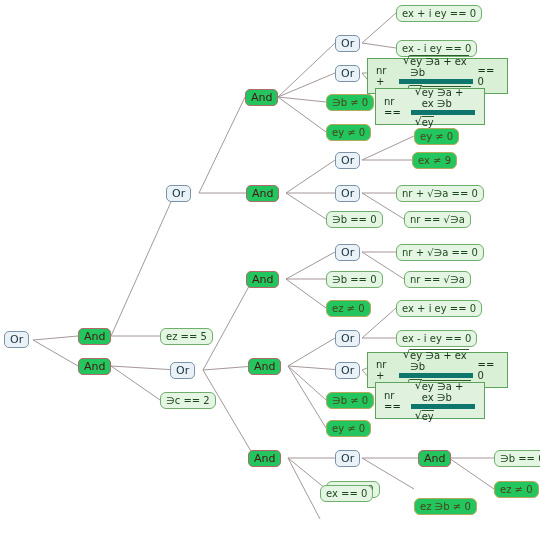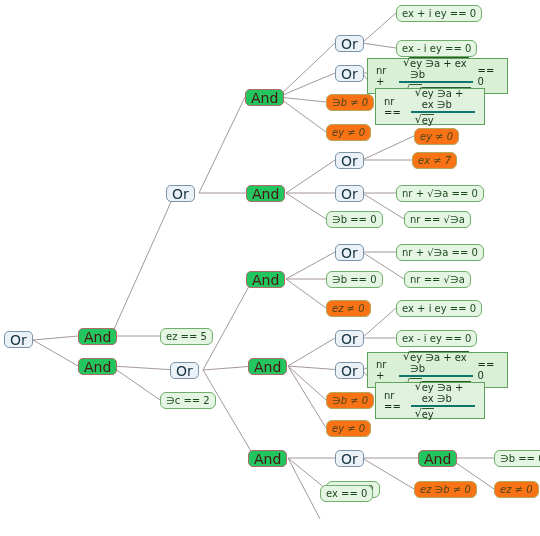--- a/index.html
+++ b/index.html
@@ -5,40 +5,40 @@
   html,body{margin:0;padding:0;background:#fff;}
   body{width:540px;height:536px;overflow:hidden;
        font-family:"DejaVu Sans","Liberation Sans",sans-serif;}
   #canvas{position:relative;width:540px;height:536px;background:#ffffff;}
   svg.edges{position:absolute;left:0;top:0;width:540px;height:536px;}
 
   .node{position:absolute;box-sizing:border-box;display:flex;align-items:center;
         justify-content:center;white-space:nowrap;line-height:1;border-radius:6px;}
 
   
-  .head{height:17px;border-radius:5px;border:1px solid;font-size:14px;font-weight:400;
+  .head{height:17px;border-radius:5px;border:1px solid;font-size:11px;font-weight:400;
         padding:0 5px;}
   .head.or{background:#eaf1f7;border-color:#7a93a8;color:#15323f;}
   .head.and{background:#22c55e;border-color:#b06a6a;color:#4a1414;}
 
   
   .leaf{height:17px;border:1px solid;font-size:10px;padding:0 5px;}
   .leaf.green{background:#e5f5e3;border-color:#6fae6b;color:#1d4a1d;}
-  .leaf.yellow{background:#f97316;border-color:#b3a85c;color:#4a441a;font-style:italic;}
+  .leaf.yellow{background:#22c55e;border-color:#b3a85c;color:#4a441a;}
 
   
   .formula{position:absolute;box-sizing:border-box;display:flex;align-items:center;
            background:#d9f0d6;border:1px solid #5ea35b;color:#15331a;font-size:10px;
            padding:2px 6px;}
   .formula.plain{background:#e0f2de;}
 
   .frac{display:inline-flex;flex-direction:column;
         vertical-align:middle;margin:0 3px;}
   .frac .num{padding:0 4px 1px 4px;}
-  .frac .den{padding:1px 4px 0 4px;border-top:2px solid #0f766e;}
+  .frac .den{padding:1px 4px 0 4px;border-top:5px solid #0f766e;}
 
   .sq{display:inline-block;position:relative;padding-left:7px;}
   .sq::before{content:"\221A";position:absolute;left:0;top:-1px;font-size:11px;}
   .sq .bar{display:inline-block;border-top:1px solid #2c5c2c;padding-top:0px;}
 
   .op{padding:0 2px;}
 </style>
 </head>
 <body>
 
@@ -111,37 +111,37 @@
       <div class="node head or" style="left: 335px; top: 362px;">Or</div>
       <div class="node head or" style="left: 335px; top: 450px;">Or</div>
       <div class="node head and" style="left: 418px; top: 450px;">And</div>
     </div>
   <div id="leaf-layer">
       <div class="node leaf green" style="left: 396px; top: 5px;">ex + i ey == 0</div>
       <div class="node leaf green" style="left: 396px; top: 40px;">ex - i ey == 0</div>
       <div class="node leaf yellow" style="left: 326px; top: 94px;">∋b ≠ 0</div>
       <div class="node leaf yellow" style="left: 326px; top: 124px;">ey ≠ 0</div>
       <div class="node leaf yellow" style="left: 414px; top: 128px;">ey ≠ 0</div>
-      <div class="node leaf yellow" style="left: 412px; top: 152px;">ex ≠ 7</div>
+      <div class="node leaf yellow" style="left: 412px; top: 152px;">ex ≠ 9</div>
       <div class="node leaf green" style="left: 396px; top: 185px;">nr + √∋a == 0</div>
       <div class="node leaf green" style="left: 326px; top: 211px;">∋b == 0</div>
       <div class="node leaf green" style="left: 404px; top: 211px;">nr == √∋a</div>
       <div class="node leaf green" style="left: 396px; top: 244px;">nr + √∋a == 0</div>
       <div class="node leaf green" style="left: 326px; top: 271px;">∋b == 0</div>
       <div class="node leaf green" style="left: 404px; top: 271px;">nr == √∋a</div>
       <div class="node leaf yellow" style="left: 326px; top: 300px;">ez ≠ 0</div>
       <div class="node leaf green" style="left: 396px; top: 300px;">ex + i ey == 0</div>
       <div class="node leaf green" style="left: 396px; top: 330px;">ex - i ey == 0</div>
       <div class="node leaf yellow" style="left: 326px; top: 392px;">∋b ≠ 0</div>
       <div class="node leaf yellow" style="left: 326px; top: 420px;">ey ≠ 0</div>
       <div class="node leaf green" style="left: 160px; top: 328px;">ez == 5</div>
       <div class="node leaf green" style="left: 160px; top: 392px;">∋c == 2</div>
       <div class="node leaf green" style="left: 326px; top: 481px;">ey == 0</div>
       <div class="node leaf green" style="left: 320px; top: 485px;">ex == 0</div>
-      <div class="node leaf yellow" style="left: 414px; top: 481px;">ez ∋b ≠ 0</div>
+      <div class="node leaf yellow" style="left: 414px; top: 498px;">ez ∋b ≠ 0</div>
       <div class="node leaf green" style="left: 494px; top: 450px;">∋b == 0</div>
       <div class="node leaf yellow" style="left: 494px; top: 481px;">ez ≠ 0</div>
     </div>
   <div id="formula-layer">
       <div class="formula" style="left: 367px; top: 58px; width: 141px; height: 36px;">
         <span class="op">nr +</span>
         <span class="frac">
           <span class="num"><span class="sq"><span class="bar">ey ∋a + ex ∋b</span></span></span>
           <span class="den"><span class="sq"><span class="bar">ey</span></span></span>
         </span>

